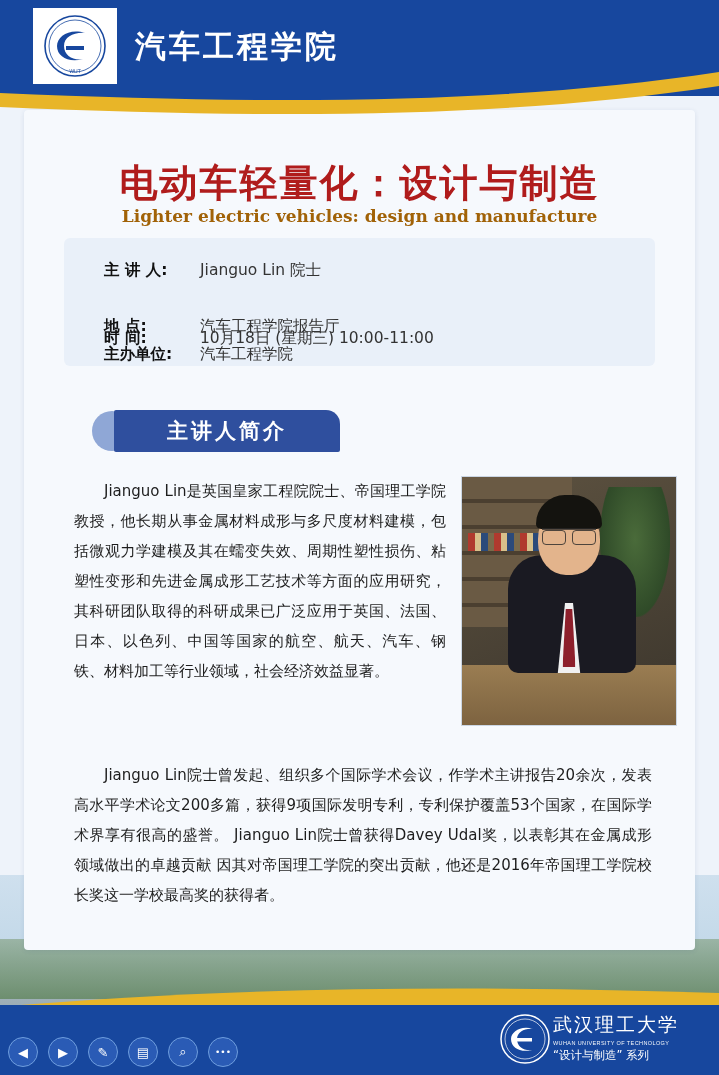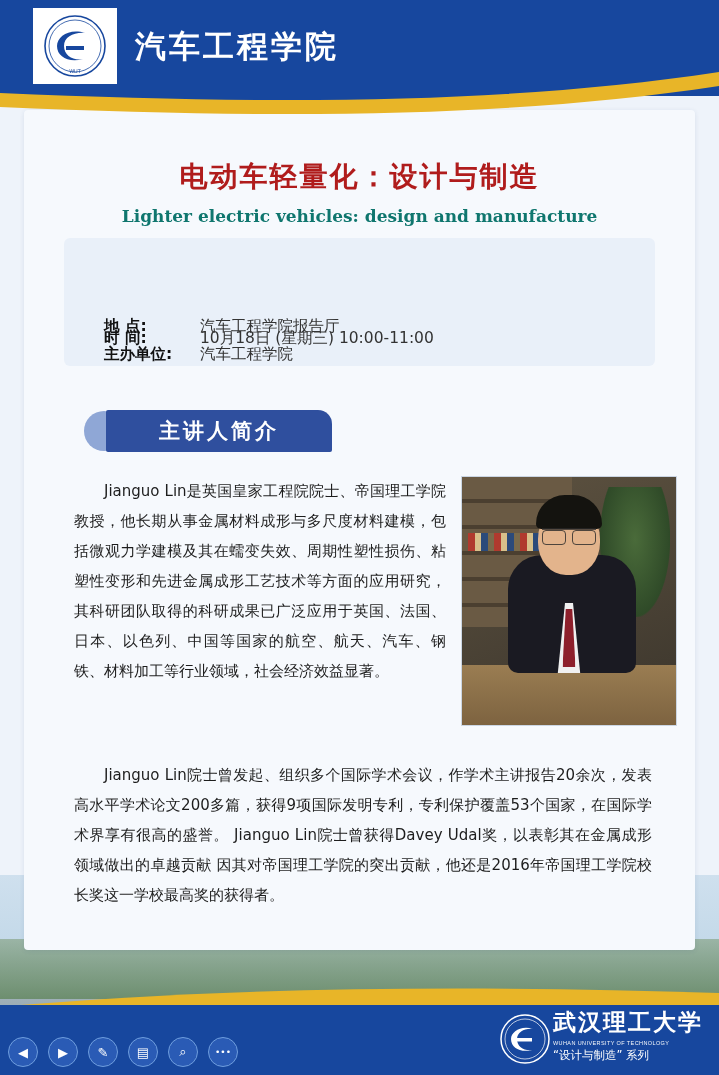--- a/index.html
+++ b/index.html
@@ -113,30 +113,30 @@
     background: #f6f9fd;
     border-radius: 4px;
     z-index: 4;
     box-shadow: 0 1px 5px rgba(30,60,110,0.10);
   }
   .title-cn {
     position: absolute;
     top: 48px; left: 0; width: 671px;
     text-align: center;
     color: #b01c1c;
-    font-size: 28px;
+    font-size: 38px;
     font-weight: bold;
     letter-spacing: 2px;
     font-family: "DejaVu Serif", serif;
   }
   .title-en {
     position: absolute;
     top: 96px; left: 0; width: 671px;
     text-align: center;
-    color: #0f766e;
+    color: #a16207;
     font-size: 17px;
     font-weight: bold;
     font-family: "DejaVu Serif", serif;
   }
 
   
   .info-box {
     position: absolute;
     top: 128px; left: 40px;
     width: 591px;
@@ -163,21 +163,21 @@
   }
   .r1 { top: 22px; }
   .r2 { top: 50px; margin-top: 40px; }
   .r3 { top: 78px; }
   .r4 { top: 106px; }
   .lab-w { width: 96px; }
 
   
   .section-banner {
     position: absolute;
-    top: 300px; left: 60px;
+    top: 300px; left: 68px;
     height: 49px;
     width: 248px;
   }
   .banner-circle {
     position: absolute;
     left: 0; top: 1px;
     width: 40px; height: 40px;
     border-radius: 50%;
     background: #8fa7d6;
   }
@@ -305,21 +305,21 @@
   }
   .uni-text {
     position: absolute;
     right: 16px; bottom: 12px;
     color: #ffffff;
     text-align: left;
     z-index: 9;
     width: 150px;
   }
   .uni-name {
-    font-size: 23px; font-weight: bold; letter-spacing: 2px;
+    font-size: 19px; font-weight: normal; letter-spacing: 2px;
     font-family: "DejaVu Serif", serif;
   }
   .uni-en {
     font-size: 5.5px; letter-spacing: .4px; margin-top: 2px; opacity:.95;
     font-family: "Liberation Sans", sans-serif;
   }
   .uni-series {
     font-size: 11.5px; margin-top: 2px;
     font-family: "DejaVu Sans", sans-serif;
   }
@@ -386,20 +386,23 @@
     </svg>
   </div>
   <div class="header-title">汽车工程学院</div>
 
   <div class="card">
 
     <div class="title-cn">电动车轻量化：设计与制造</div>
     <div class="title-en">Lighter electric vehicles: design and manufacture</div>
 
     <div class="info-box">
+      <div class="info-row r1">
+        <span class="lab lab-w">主 讲 人:</span><span class="val">Jianguo Lin 院士</span>
+      </div>
       <div class="info-row r2">
         <span class="lab lab-w">时      间:</span><span class="val">10月18日 (星期三) 10:00-11:00</span>
       </div>
       <div class="info-row r3">
         <span class="lab lab-w">地      点:</span><span class="val">汽车工程学院报告厅</span>
       </div>
       <div class="info-row r4">
         <span class="lab lab-w">主办单位:</span><span class="val">汽车工程学院</span>
       </div>
     </div>

